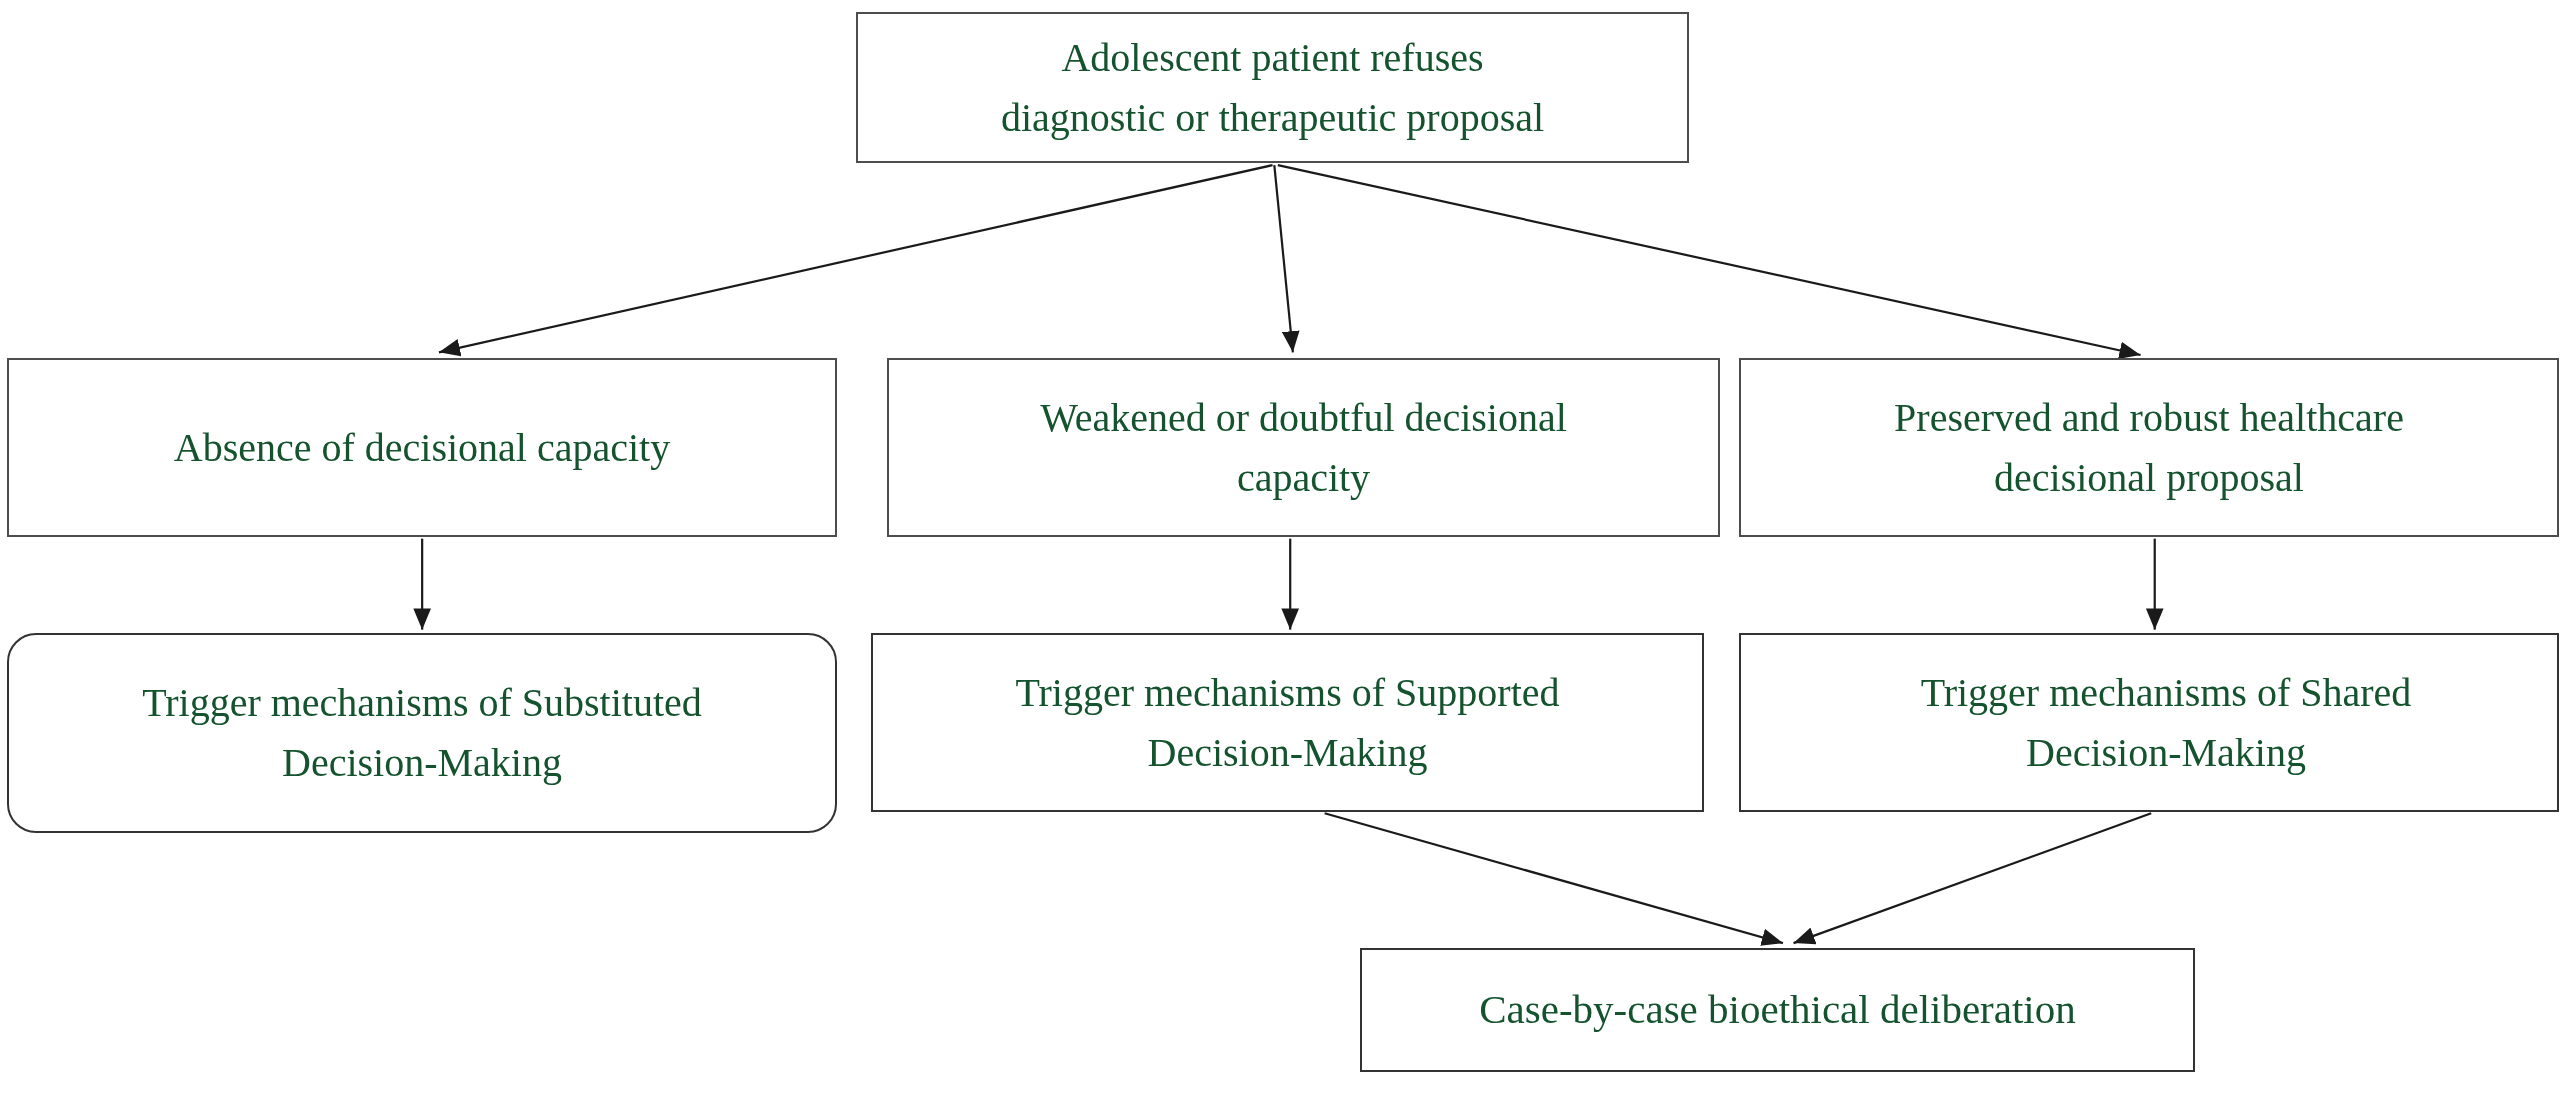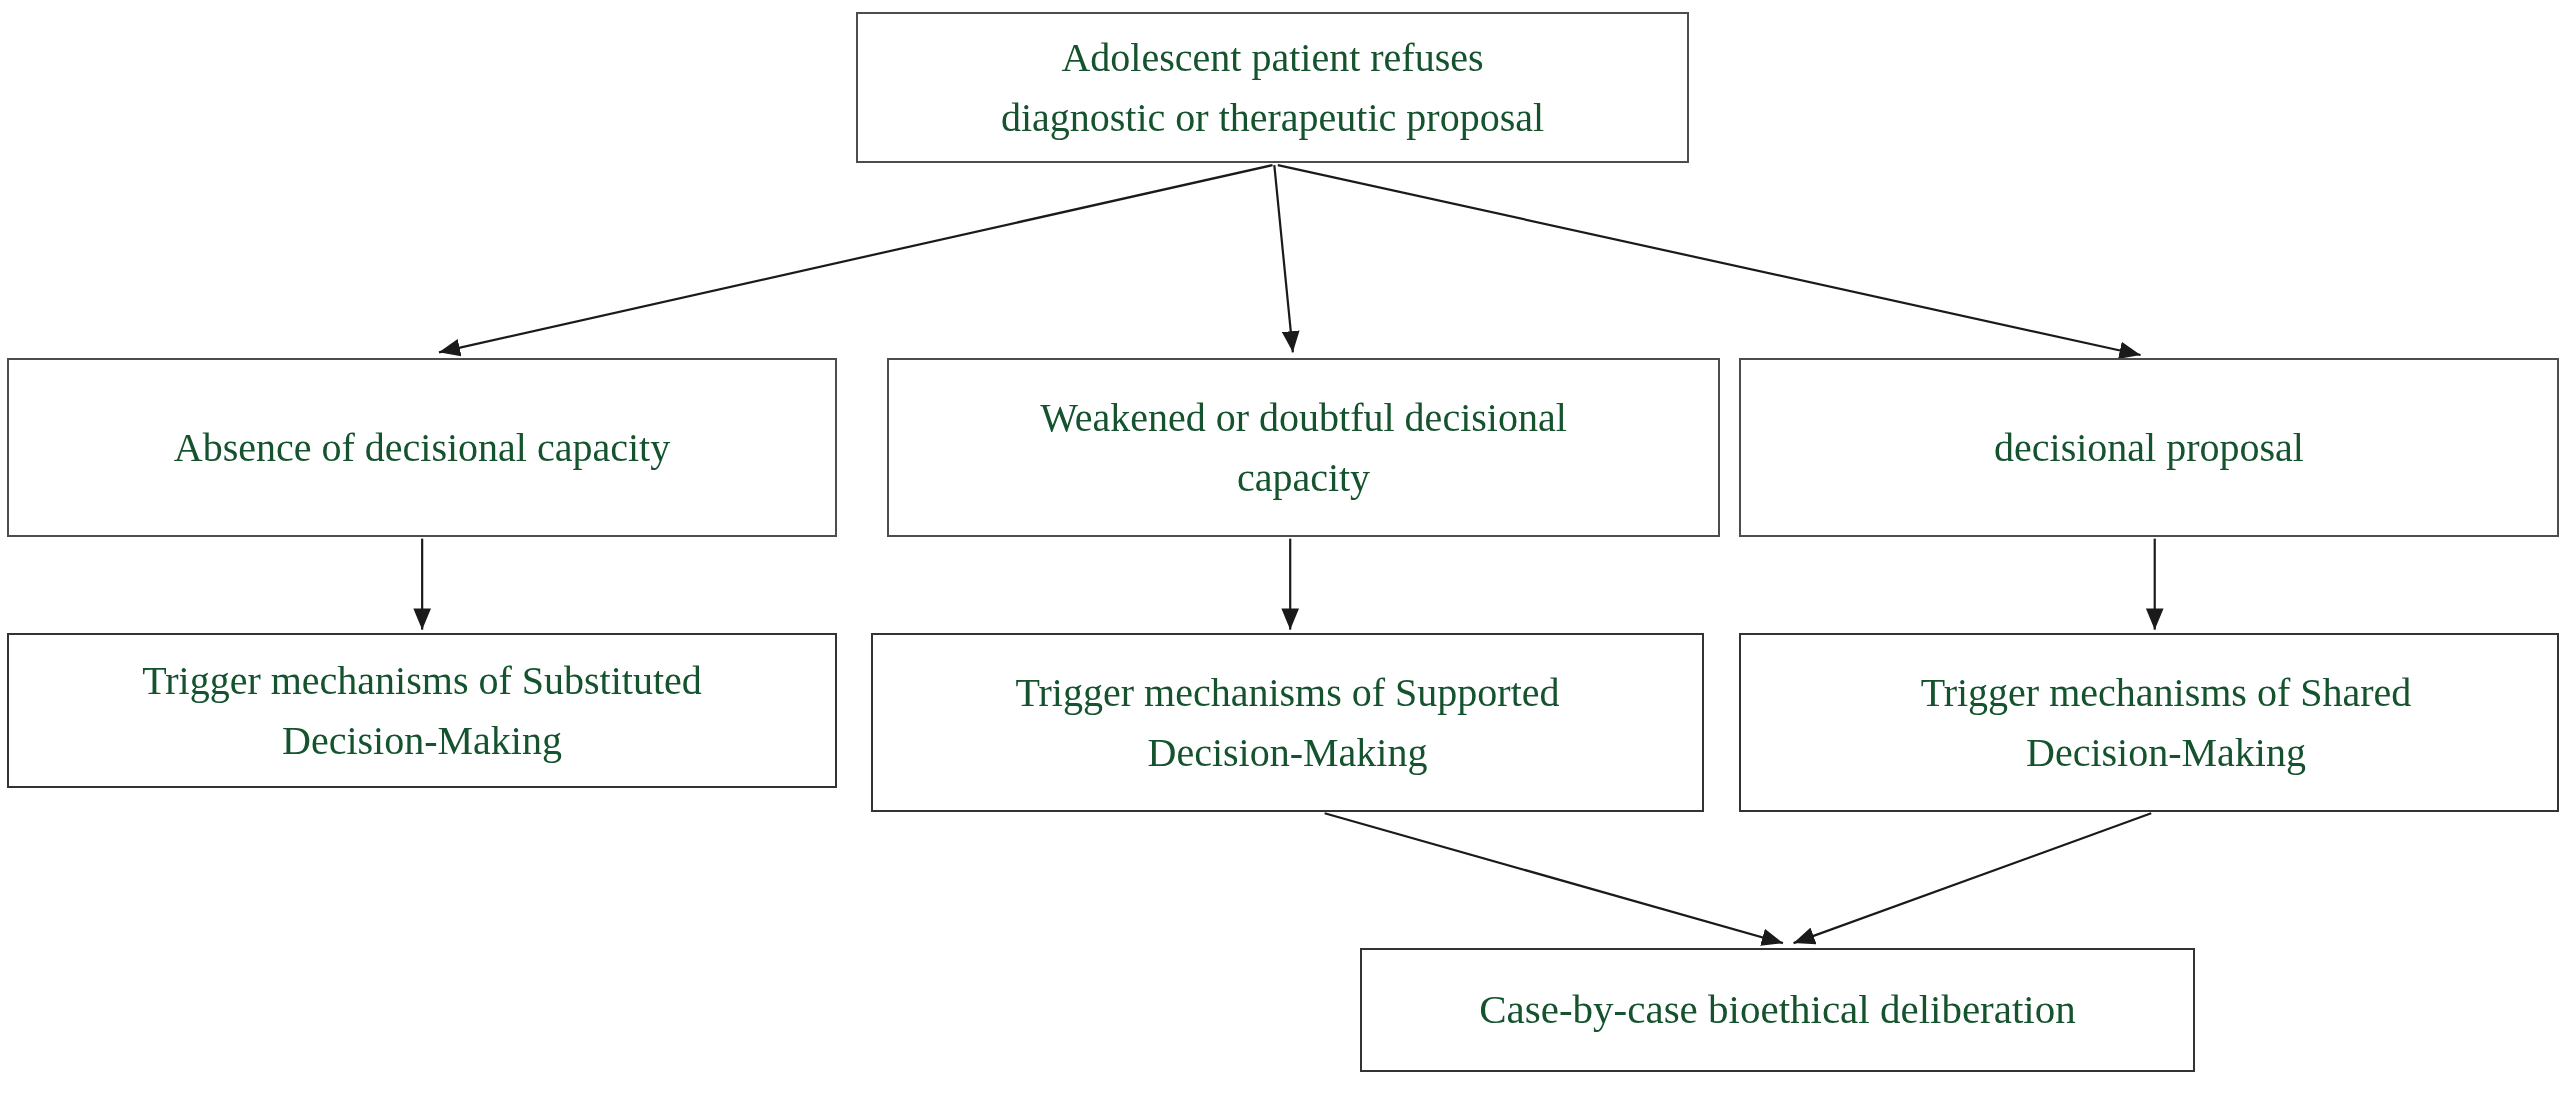--- a/index.html
+++ b/index.html
@@ -37,21 +37,21 @@
     line-height: 1.5;
     color: #14532d;
   }
   .node .line { display: block; white-space: nowrap; }
   .node.dark { border-color: #333333; }
 
   #node-root        { left: 856px;  top: 12.4px;   width: 833px; height: 151px; }
   #node-absence     { left: 7px;    top: 358px;  width: 830px; height: 179px; }
   #node-weakened    { left: 871px;  top: 358px;  width: 833px; height: 179px; margin-left: 16px; }
   #node-preserved   { left: 1739px; top: 358px;  width: 820px; height: 179px; }
-  #node-substituted { left: 7px;    top: 633px;  width: 830px; height: 155px; }
+  #node-substituted { left: 7px;    top: 633px;  width: 830px; height: 200px; border-radius: 29px; }
   #node-supported   { left: 871px;  top: 633px;  width: 833px; height: 179px; }
   #node-shared      { left: 1739px; top: 633px;  width: 820px; height: 179px; padding-left: 34px; }
   #node-deliberation{ left: 1360px; top: 948px; width: 835px; height: 124px; font-size: 41px; }
 
   .edge {
     stroke: #1a1a1a;
     stroke-width: 2.5;
     fill: none;
   }
 </style>
@@ -85,20 +85,21 @@
     <span class="line">Absence of decisional capacity</span>
     <span class="line"></span>
   </div>
 
   <div class="node" id="node-weakened">
     <span class="line">Weakened or doubtful decisional</span>
     <span class="line">capacity</span>
   </div>
 
   <div class="node" id="node-preserved">
+    <span class="line">Preserved and robust healthcare</span>
     <span class="line">decisional proposal</span>
   </div>
 
   <div class="node dark" id="node-substituted">
     <span class="line">Trigger mechanisms of Substituted</span>
     <span class="line">Decision-Making</span>
   </div>
 
   <div class="node dark" id="node-supported">
     <span class="line">Trigger mechanisms of Supported</span>

